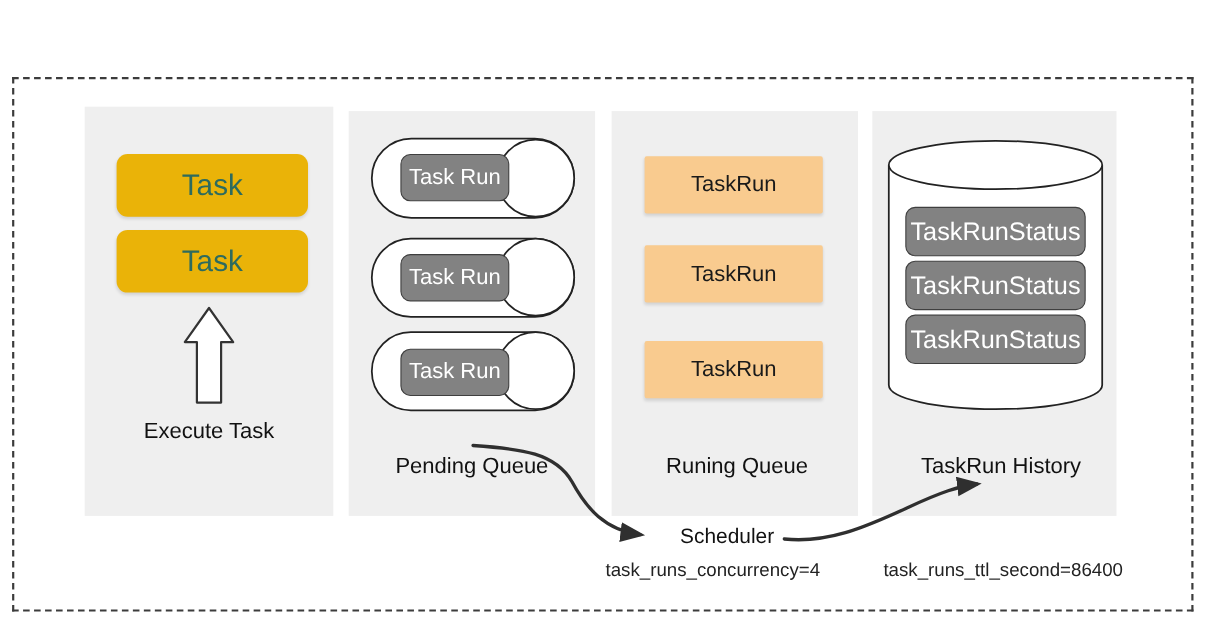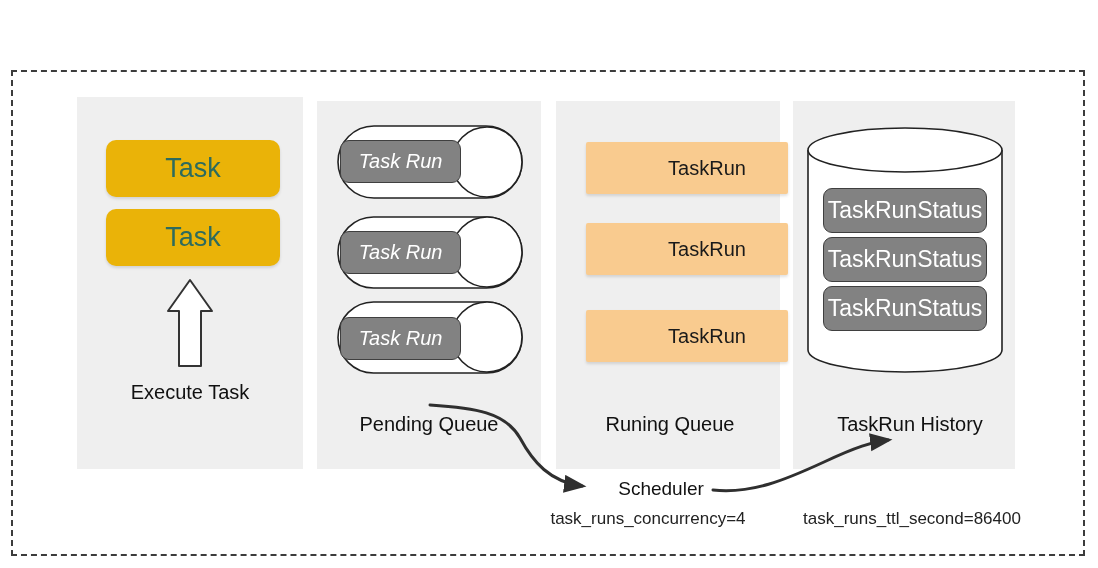--- a/index.html
+++ b/index.html
@@ -45,30 +45,30 @@
     display: flex; align-items: center; justify-content: center;
     font-size: 27px; color: #2d6b5e;
   }
 
   
   .gray-box {
     background: #828282; border: 1.5px solid #3f3f3f; border-radius: 9px;
     display: flex; align-items: center; justify-content: center;
     color: #ffffff; box-sizing: border-box;
   }
-  .run-box  { left: 340px; width: 121px; height: 43px; font-size: 20px; font-style: italic; }
+  .run-box  { left: 364px; width: 99px; height: 43px; font-size: 20px; }
   .stat-box { left: 823px; width: 164px; height: 45px; font-size: 23px; }
 
   
   .orange-box {
     left: 586px; width: 162px; height: 52px;
     background: #f9cb8f; border-radius: 2px;
     box-shadow: 0 2px 3px rgba(0,0,0,0.12);
     display: flex; align-items: center; justify-content: center;
-    font-size: 20px; color: #1a1a1a; padding-left: 40px;
+    font-size: 20px; color: #1a1a1a;
   }
 
   
   .lbl { color: #111111; font-size: 20px; white-space: nowrap; transform: translateX(-50%); }
   .cfg { color: #222222; font-size: 17px; white-space: nowrap; transform: translateX(-50%); }
 </style>
 </head>
 <body>
 
 <div id="stage">

